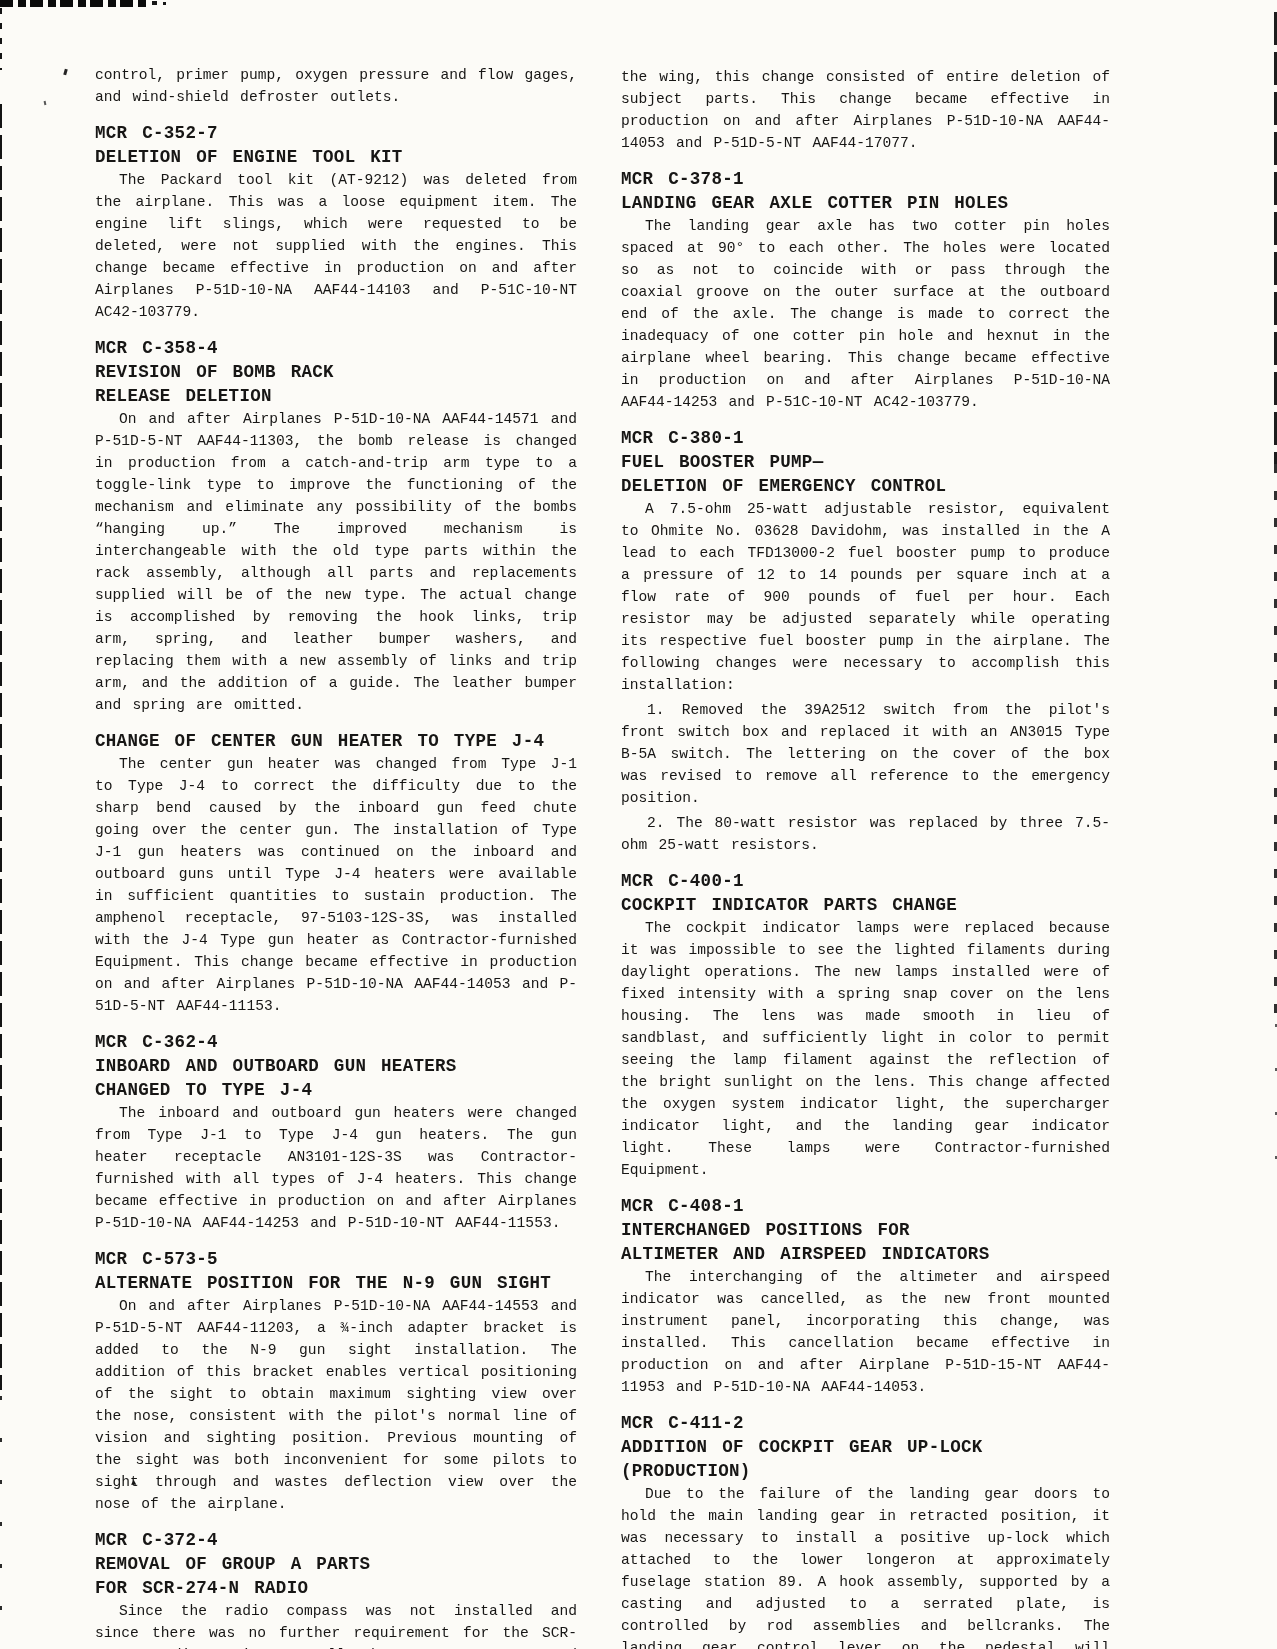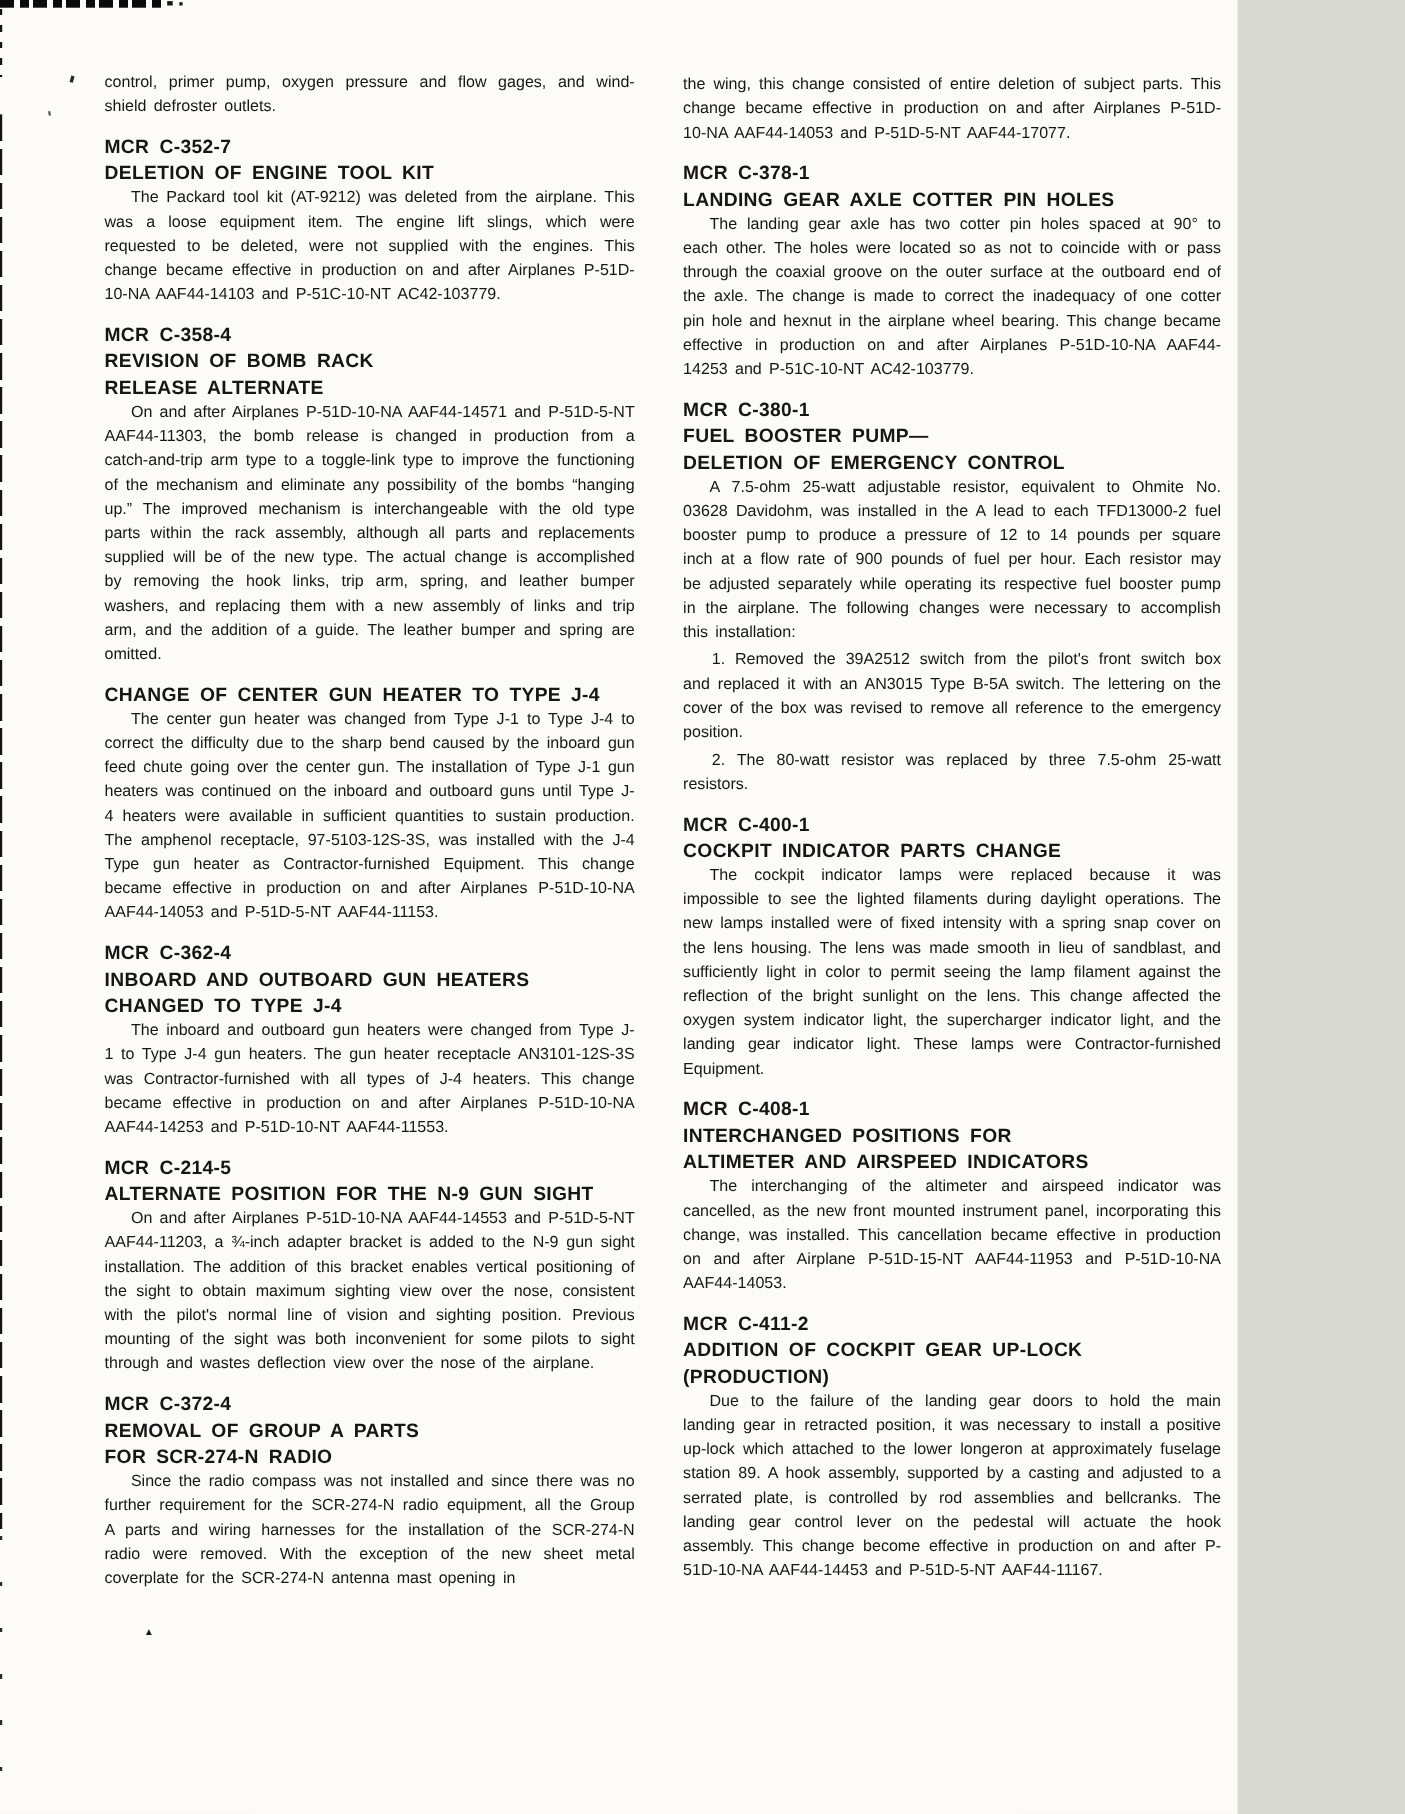--- a/index.html
+++ b/index.html
@@ -1,21 +1,21 @@
 <!DOCTYPE html>
 <html><head>
 <meta charset="utf-8">
 <style>
   html,body{margin:0;padding:0;background:#d9d9d4;}
   .page{
     position:relative;
-    width:1125px;height:1649px;
+    width:1277px;height:1649px;
     background:#fcfbf7;
     overflow:hidden;
-    font-family:Liberation Sans, sans-serif;
+    font-family:Liberation Mono, monospace;
     color:#171615;
   }
   .column{position:absolute;}
   #left-col{left:95px;top:64px;width:482px;}
   #right-col{left:621px;top:66px;width:489px;}
   .mcr-section{margin-top:13px;}
   .column section:first-child{margin-top:0;}
   .heading-line{
     font-size:17.5px;
     font-weight:bold;
@@ -77,35 +77,35 @@
         <p class="body-para">control, primer pump, oxygen pressure and flow gages, and wind-shield defroster outlets.</p>
       </section>
       <section class="mcr-section">
         <div class="heading-line">MCR C-352-7</div>
         <div class="heading-line">DELETION OF ENGINE TOOL KIT</div>
         <p class="body-para indent">The Packard tool kit (AT-9212) was deleted from the airplane. This was a loose equipment item. The engine lift slings, which were requested to be deleted, were not supplied with the engines. This change became effective in production on and after Airplanes P-51D-10-NA AAF44-14103 and P-51C-10-NT AC42-103779.</p>
       </section>
       <section class="mcr-section">
         <div class="heading-line">MCR C-358-4</div>
         <div class="heading-line">REVISION OF BOMB RACK</div>
-        <div class="heading-line">RELEASE ALTERNATE</div>
+        <div class="heading-line">RELEASE DELETION</div>
         <p class="body-para indent">On and after Airplanes P-51D-10-NA AAF44-14571 and P-51D-5-NT AAF44-11303, the bomb release is changed in production from a catch-and-trip arm type to a toggle-link type to improve the functioning of the mechanism and eliminate any possibility of the bombs “hanging up.” The improved mechanism is interchangeable with the old type parts within the rack assembly, although all parts and replacements supplied will be of the new type. The actual change is accomplished by removing the hook links, trip arm, spring, and leather bumper washers, and replacing them with a new assembly of links and trip arm, and the addition of a guide. The leather bumper and spring are omitted.</p>
       </section>
       <section class="mcr-section">
         <div class="heading-line">CHANGE OF CENTER GUN HEATER TO TYPE J-4</div>
         <p class="body-para indent">The center gun heater was changed from Type J-1 to Type J-4 to correct the difficulty due to the sharp bend caused by the inboard gun feed chute going over the center gun. The installation of Type J-1 gun heaters was continued on the inboard and outboard guns until Type J-4 heaters were available in sufficient quantities to sustain production. The amphenol receptacle, 97-5103-12S-3S, was installed with the J-4 Type gun heater as Contractor-furnished Equipment. This change became effective in production on and after Airplanes P-51D-10-NA AAF44-14053 and P-51D-5-NT AAF44-11153.</p>
       </section>
       <section class="mcr-section">
         <div class="heading-line">MCR C-362-4</div>
         <div class="heading-line">INBOARD AND OUTBOARD GUN HEATERS</div>
         <div class="heading-line">CHANGED TO TYPE J-4</div>
         <p class="body-para indent">The inboard and outboard gun heaters were changed from Type J-1 to Type J-4 gun heaters. The gun heater receptacle AN3101-12S-3S was Contractor-furnished with all types of J-4 heaters. This change became effective in production on and after Airplanes P-51D-10-NA AAF44-14253 and P-51D-10-NT AAF44-11553.</p>
       </section>
       <section class="mcr-section">
-        <div class="heading-line">MCR C-214-5</div>
+        <div class="heading-line">MCR C-573-5</div>
         <div class="heading-line">ALTERNATE POSITION FOR THE N-9 GUN SIGHT</div>
         <p class="body-para indent">On and after Airplanes P-51D-10-NA AAF44-14553 and P-51D-5-NT AAF44-11203, a ¾-inch adapter bracket is added to the N-9 gun sight installation. The addition of this bracket enables vertical positioning of the sight to obtain maximum sighting view over the nose, consistent with the pilot's normal line of vision and sighting position. Previous mounting of the sight was both inconvenient for some pilots to sight through and wastes deflection view over the nose of the airplane.</p>
       </section>
       <section class="mcr-section">
         <div class="heading-line">MCR C-372-4</div>
         <div class="heading-line">REMOVAL OF GROUP A PARTS</div>
         <div class="heading-line">FOR SCR-274-N RADIO</div>
         <p class="body-para indent">Since the radio compass was not installed and since there was no further requirement for the SCR-274-N radio equipment, all the Group A parts and wiring harnesses for the installation of the SCR-274-N radio were removed. With the exception of the new sheet metal coverplate for the SCR-274-N antenna mast opening in</p>
       </section>
     </div>

